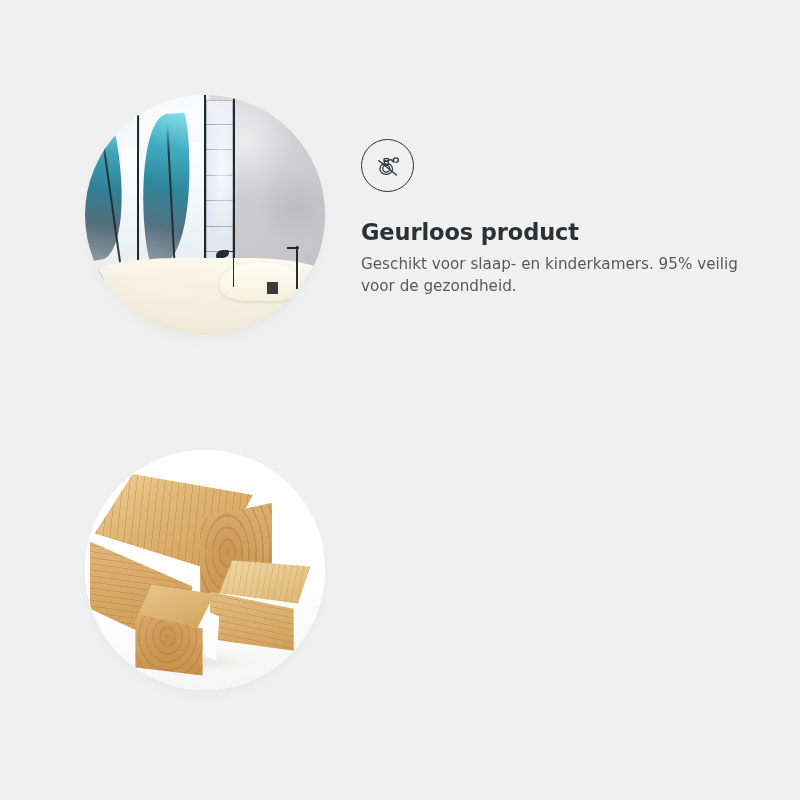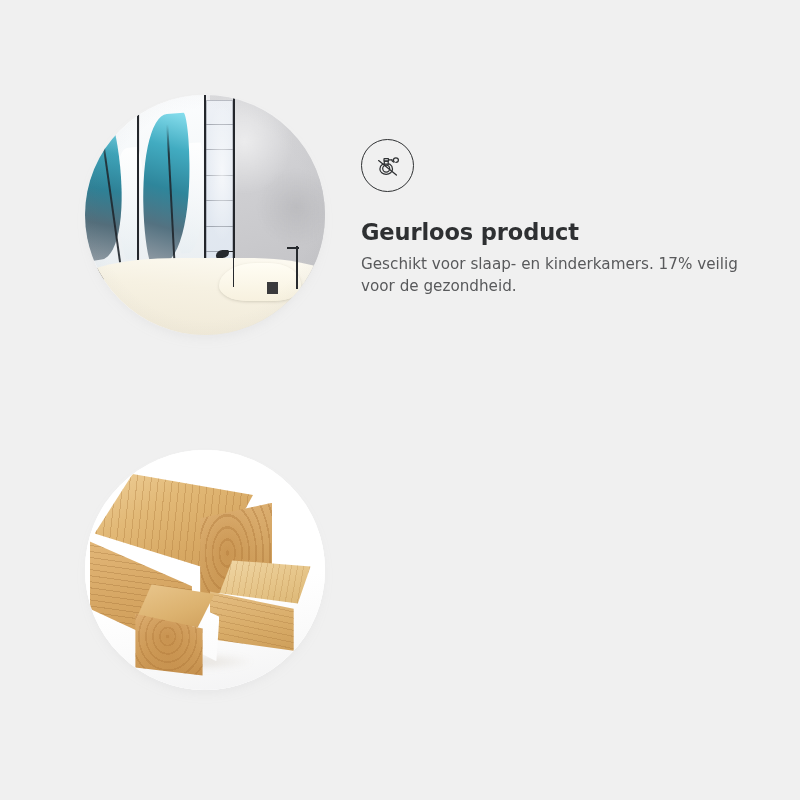--- a/index.html
+++ b/index.html
@@ -420,21 +420,21 @@
 
           <path d="M23.9 12.4c1.4 0 2.5-1.0 2.5-2.3s-1.1-2.3-2.5-2.3-2.5 1.0-2.5 2.3c0 .7.3 1.3.9 1.8"></path>
           <path d="M19.9 9.9c0 .9.7 1.7 1.6 2.1"></path>
 
           <circle cx="14.2" cy="18.6" r="3.5"></circle>
 
           <path d="M6.6 10.6 24.4 25.0"></path>
         </svg>
       </div>
       <h2 class="feature-title">Geurloos product</h2>
-      <p class="feature-desc">Geschikt voor slaap- en kinderkamers. 17% veilig voor de gezondheid.</p>
+      <p class="feature-desc">Geschikt voor slaap- en kinderkamers. 95% veilig voor de gezondheid.</p>
     </div>
 
   </section>
 
   <section class="feature row-2">
 
     <div class="photo-wrap">
       <div class="photo-shadow"></div>
       <div class="photo">
 

